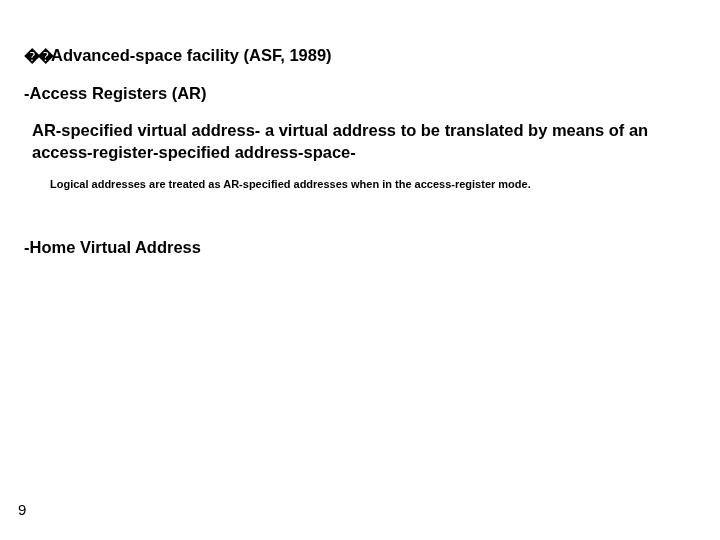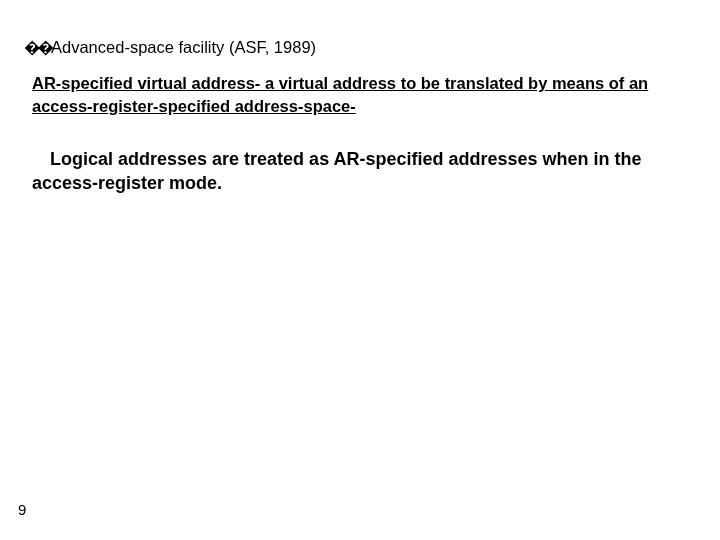--- a/index.html
+++ b/index.html
@@ -19,41 +19,40 @@
     padding: 28px 24px 0 24px;
     position: relative;
   }
   .title {
     font-size: 24px;
     font-weight: 400;
     margin: 0 0 18px 0;
     letter-spacing: 0.2px;
   }
   .line {
-    font-weight: 400;
+    font-weight: 700;
     font-size: 16.5px;
     line-height: 1.35;
-    margin: 8px 0 4px 0;
+    margin: 16px 0 4px 0;
   }
   .line.sp-big {
     margin-top: 44px;
   }
   .para {
     font-weight: 700;
     font-size: 16.5px;
     line-height: 1.35;
     margin: 14px 0 0 8px;
     max-width: 660px;
-    text-decoration: underline;
   }
   .para-indent {
     font-weight: 700;
-    font-size: 18px;
+    font-size: 11px;
     line-height: 1.35;
-    margin: 30px 0 0 8px;
+    margin: 14px 0 0 8px;
     max-width: 660px;
     text-indent: 18px;
   }
   .bullet-glyph {
     font-family: "Segoe UI Symbol", Arial, sans-serif;
     letter-spacing: -3px;
   }
   .page-num {
     position: absolute;
     left: 18px;
@@ -65,23 +64,25 @@
 </head>
 <body>
 
 <div class="page">
 
 
   <p class="line">
     <span class="bullet-glyph">��</span><span>Advanced-space facility</span><span> (ASF, 1989)</span>
   </p>
 
+  <p class="line">-Access Registers (AR)</p>
 
   <p class="para">AR-specified virtual address-  a virtual address  to be translated by means of an access-register-specified address-space-</p>
 
   <p class="para-indent">Logical addresses are treated as AR-specified addresses when in the access-register mode.</p>
 
+  <p class="line sp-big">-Home Virtual Address</p>
 
 
 
   <div class="page-num">9</div>
 
 </div>
 
 </body></html>

